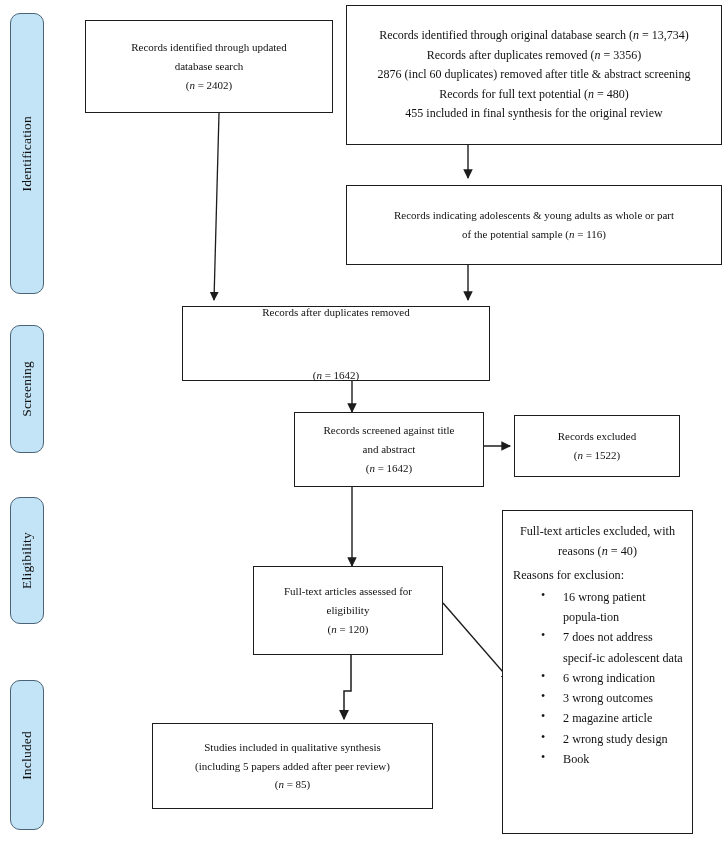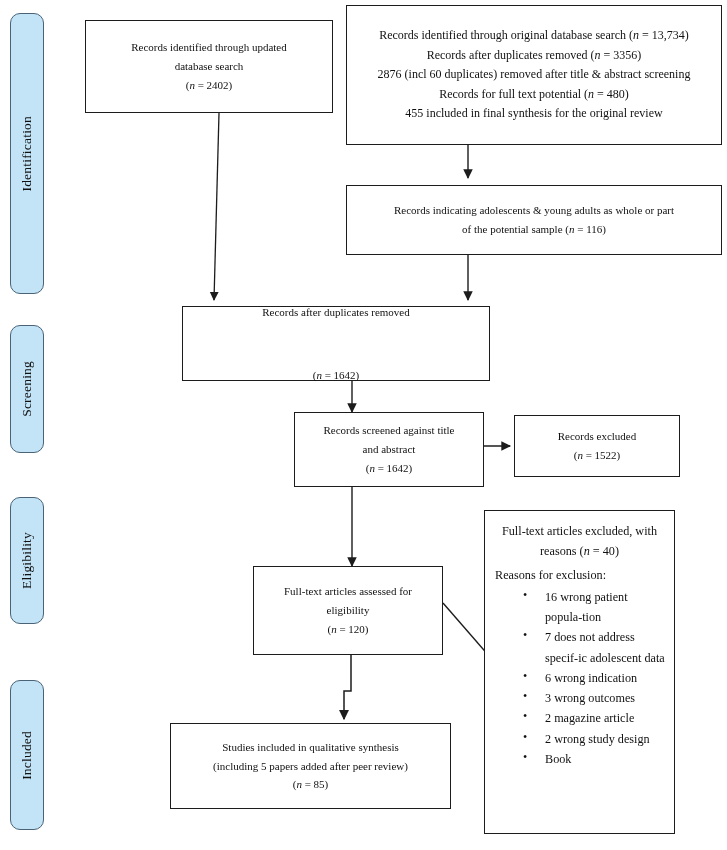--- a/index.html
+++ b/index.html
@@ -154,21 +154,21 @@
     <span class="ln">
       <span>Records after duplicates removed (</span><span class="it">n</span><span> = 3356)</span>
     </span>
     <span class="ln">2876 (incl 60 duplicates) removed after title &amp; abstract screening</span>
     <span class="ln">
       <span>Records for full text potential (</span><span class="it">n</span><span> = 480)</span>
     </span>
     <span class="ln">455 included in final synthesis for the original review</span>
   </div>
 
-  <div class="box" style="left:346px; top:185px; width:376px; height:70px;">
+  <div class="box" style="left:346px; top:185px; width:376px; height:80px;">
     <span class="ln">Records indicating adolescents &amp; young adults as whole or part</span>
     <span class="ln">
       <span>of the potential sample (</span><span class="it">n</span><span> = 116)</span>
     </span>
   </div>
 
   <div class="box" style="left:182px; top:306px; width:308px; height:75px;gap:44px;">
     <span class="ln">Records after duplicates removed</span>
     <span class="ln">
       <span>(</span><span class="it">n</span><span> = 1642)</span>
@@ -191,38 +191,38 @@
   </div>
 
   <div class="box" style="left:253px; top:566px; width:190px; height:89px;">
     <span class="ln">Full-text articles assessed for</span>
     <span class="ln">eligibility</span>
     <span class="ln">
       <span>(</span><span class="it">n</span><span> = 120)</span>
     </span>
   </div>
 
-  <div class="excl-box" style="left:484px; top:510px; width:191px; height:324px;">
+  <div class="excl-box" style="left:502px; top:510px; width:191px; height:324px;">
     <span class="excl-head">Full-text articles excluded, with</span>
     <span class="excl-head">
       <span>reasons (</span><span class="it">n</span><span> = 40)</span>
     </span>
     <span class="excl-sub">Reasons for exclusion:</span>
     <ul class="excl-list">
       <li>16 wrong patient popula-tion</li>
       <li>7 does not address specif-ic adolescent data</li>
       <li>6 wrong indication</li>
       <li>3 wrong outcomes</li>
       <li>2 magazine article</li>
       <li>2 wrong study design</li>
       <li>Book</li>
     </ul>
   </div>
 
-  <div class="box" style="left:170px; top:723px; width:281px; height:86px;">
+  <div class="box" style="left:152px; top:723px; width:281px; height:86px;">
     <span class="ln">Studies included in qualitative synthesis</span>
     <span class="ln">(including 5 papers added after peer review)</span>
     <span class="ln">
       <span>(</span><span class="it">n</span><span> = 85)</span>
     </span>
   </div>
 
 </div>
 
 </body></html>

